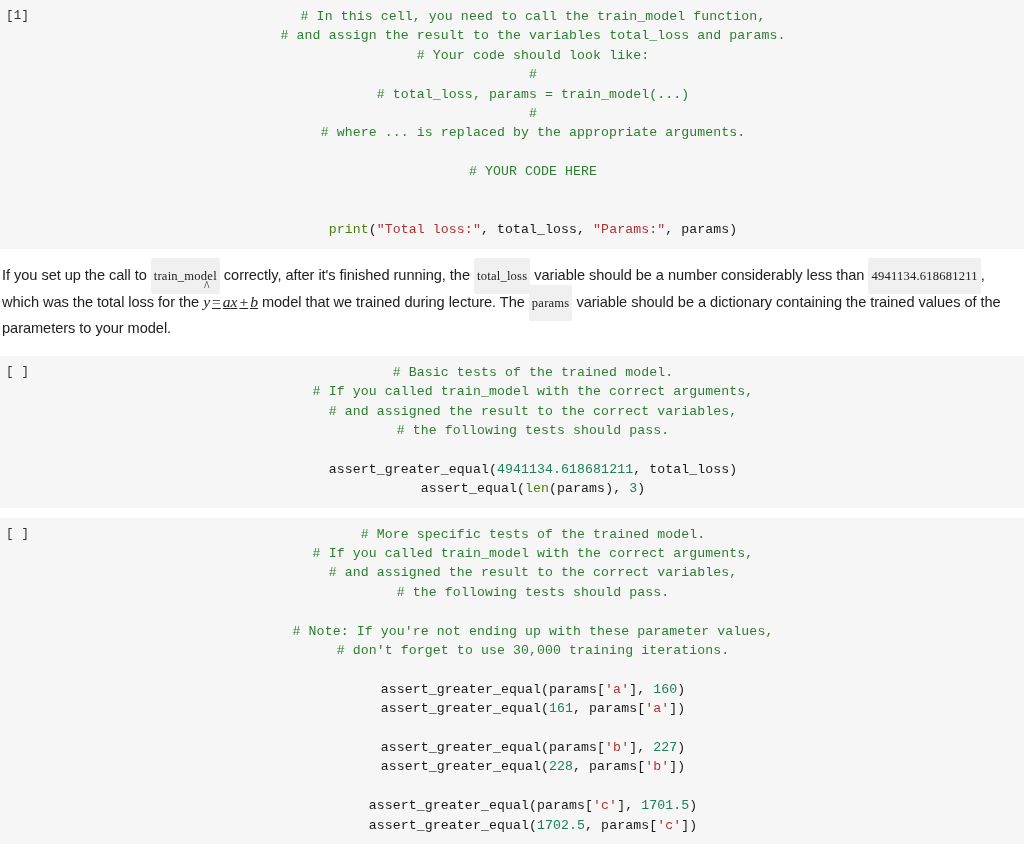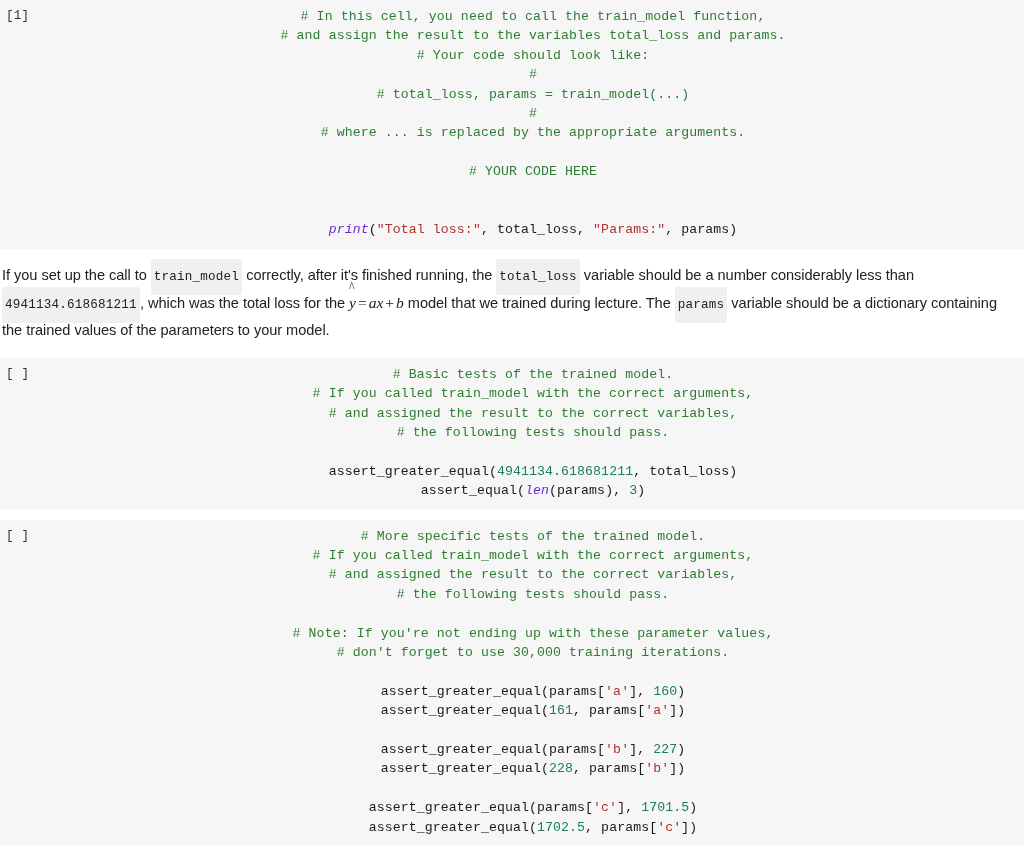--- a/index.html
+++ b/index.html
@@ -46,54 +46,55 @@
     font-size: 13.2px;
     line-height: 19.4px;
     color: #1a1a1a;
     white-space: pre;
     letter-spacing: 0.1px;
   }
   .source .ln { display: block; min-height: 19.4px; text-align: center; }
 
   
   .c  { color: #2e7d32; }            
-  .k  { color: #6d28d9; font-style: italic; }            
+  .k  { color: #4d7c0f; }            
   .s  { color: #b03030; }            
   .n  { color: #1b8059; }            
   .p  { color: #1a1a1a; }            
 
   
   .md-cell {
     background: #ffffff;
     box-sizing: border-box;
     padding: 14px 4px 14px 2px;
   }
   .md-cell p {
     margin: 0;
     font-family: "Liberation Sans", sans-serif;
     font-size: 14.6px;
     line-height: 25.3px;
     color: #212121;
     letter-spacing: -0.05px;
   }
   code.inline {
-    font-family: Liberation Mono, monospace;
+    font-family: Liberation Serif, serif;
     font-size: 12.6px;
     background: #f0f0f0;
     color: #212121;
     padding: 11px 3px;
     border-radius: 2px;
     letter-spacing: 0.2px;
   }
   .math {
     font-family: "Liberation Serif", "DejaVu Serif", serif;
     font-style: italic;
     font-size: 15.6px;
     color: #212121;
     white-space: nowrap;
+    text-decoration: underline;
   }
   .math .op { font-style: normal; padding: 0 2px; }
   .hat {
     position: relative;
     display: inline-block;
   }
   .hat::after {
     content: "\005E";
     position: absolute;
     left: 50%;

